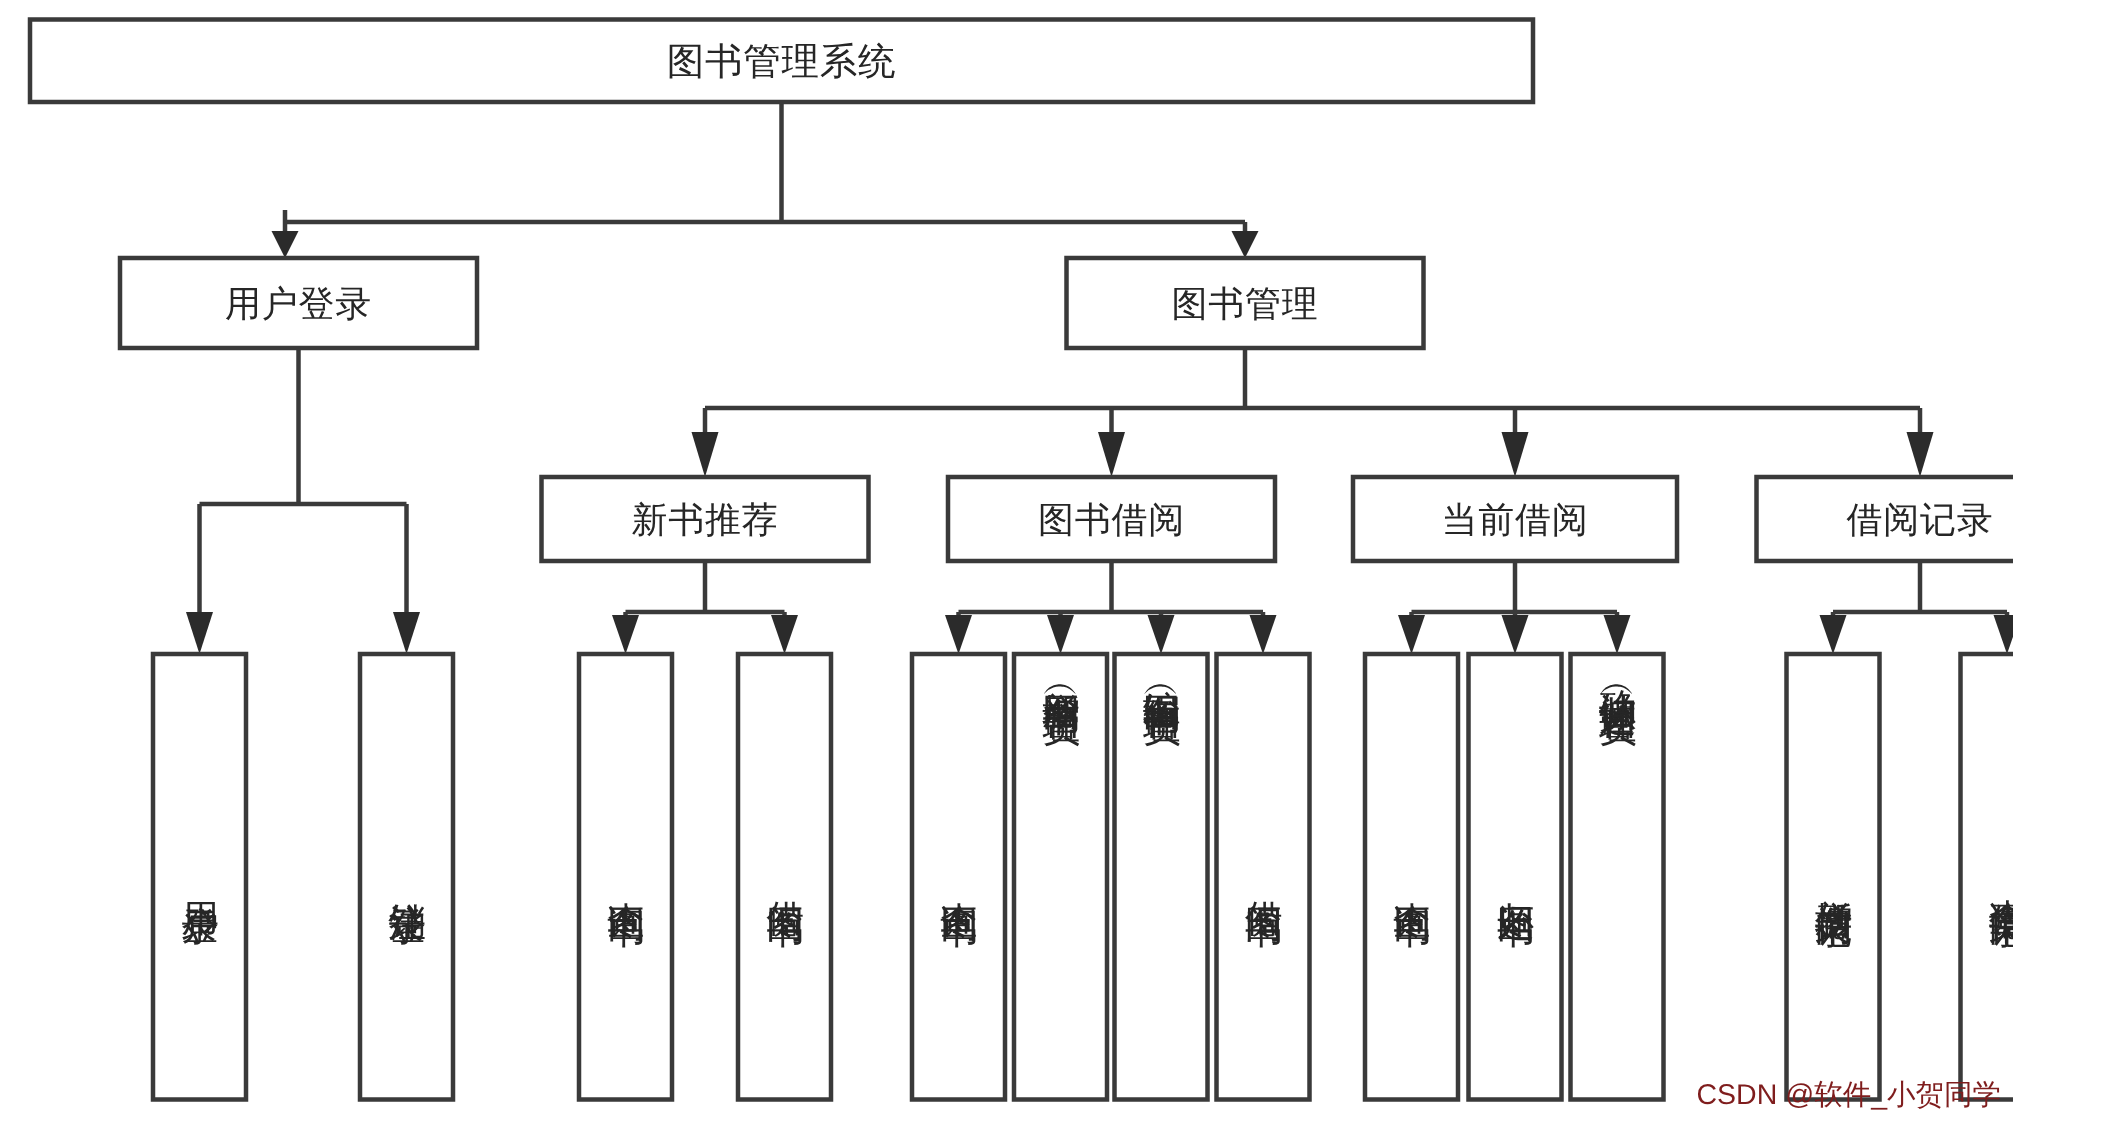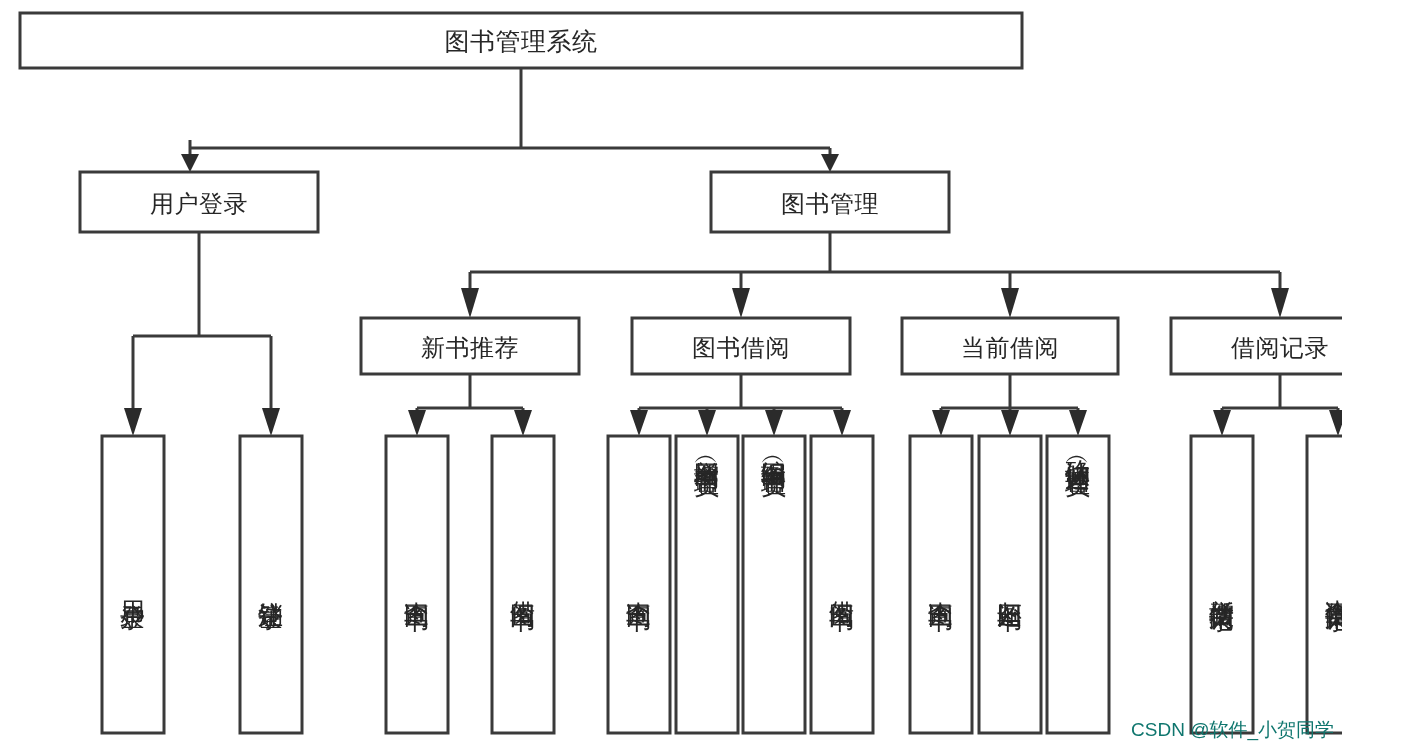--- a/index.html
+++ b/index.html
@@ -70,21 +70,21 @@
     letter-spacing: 2px;
     white-space: nowrap;
     text-align: center;
   }
   .watermark {
     position: absolute;
     right: 8px;
     bottom: 4px;
     font-family: "Liberation Sans", "DejaVu Sans", sans-serif;
     font-size: 19px;
-    color: #0f766e;
+    color: #7f1d1d;
     white-space: nowrap;
     user-select: none;
   }
 </style>
 </head>
 <body>
 
 <div id="diagram-root">
 
   <svg class="diagram-canvas" viewBox="0 0 1405 747" xmlns="http://www.w3.org/2000/svg">

